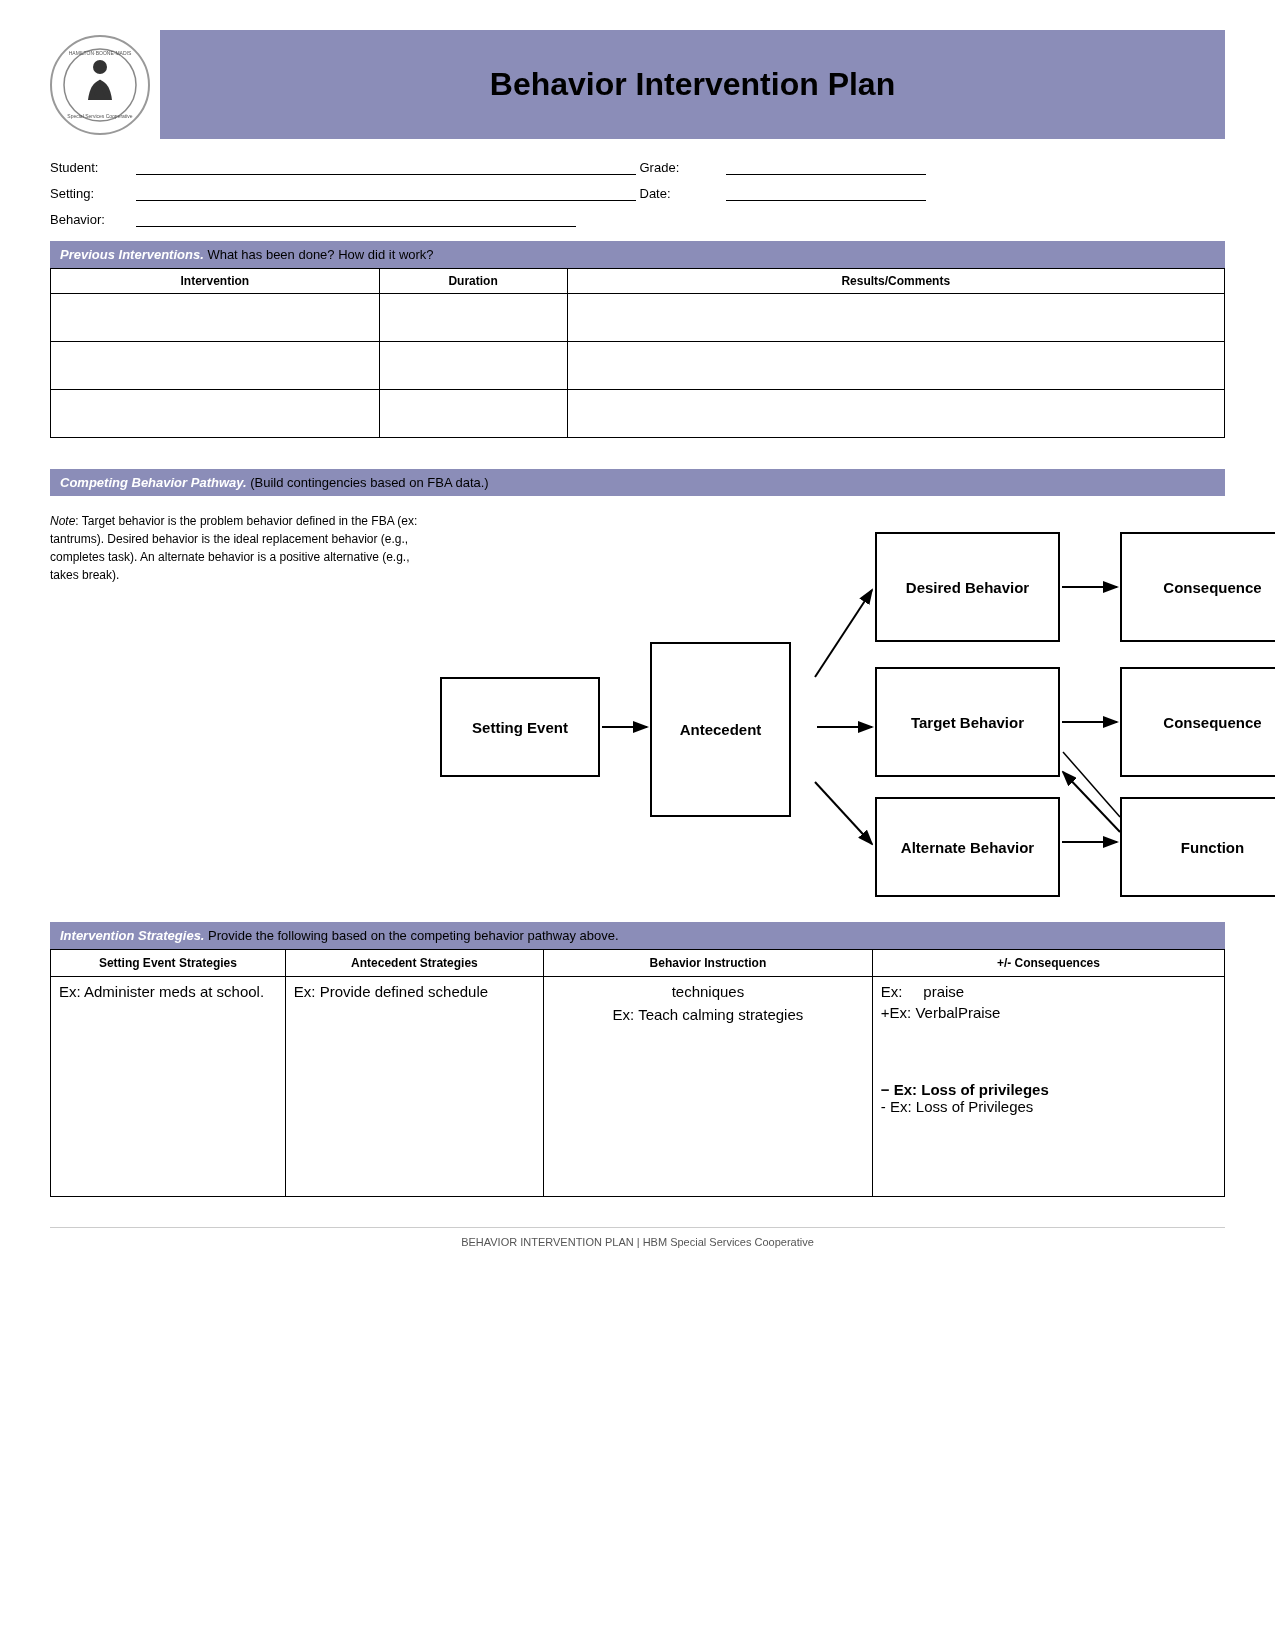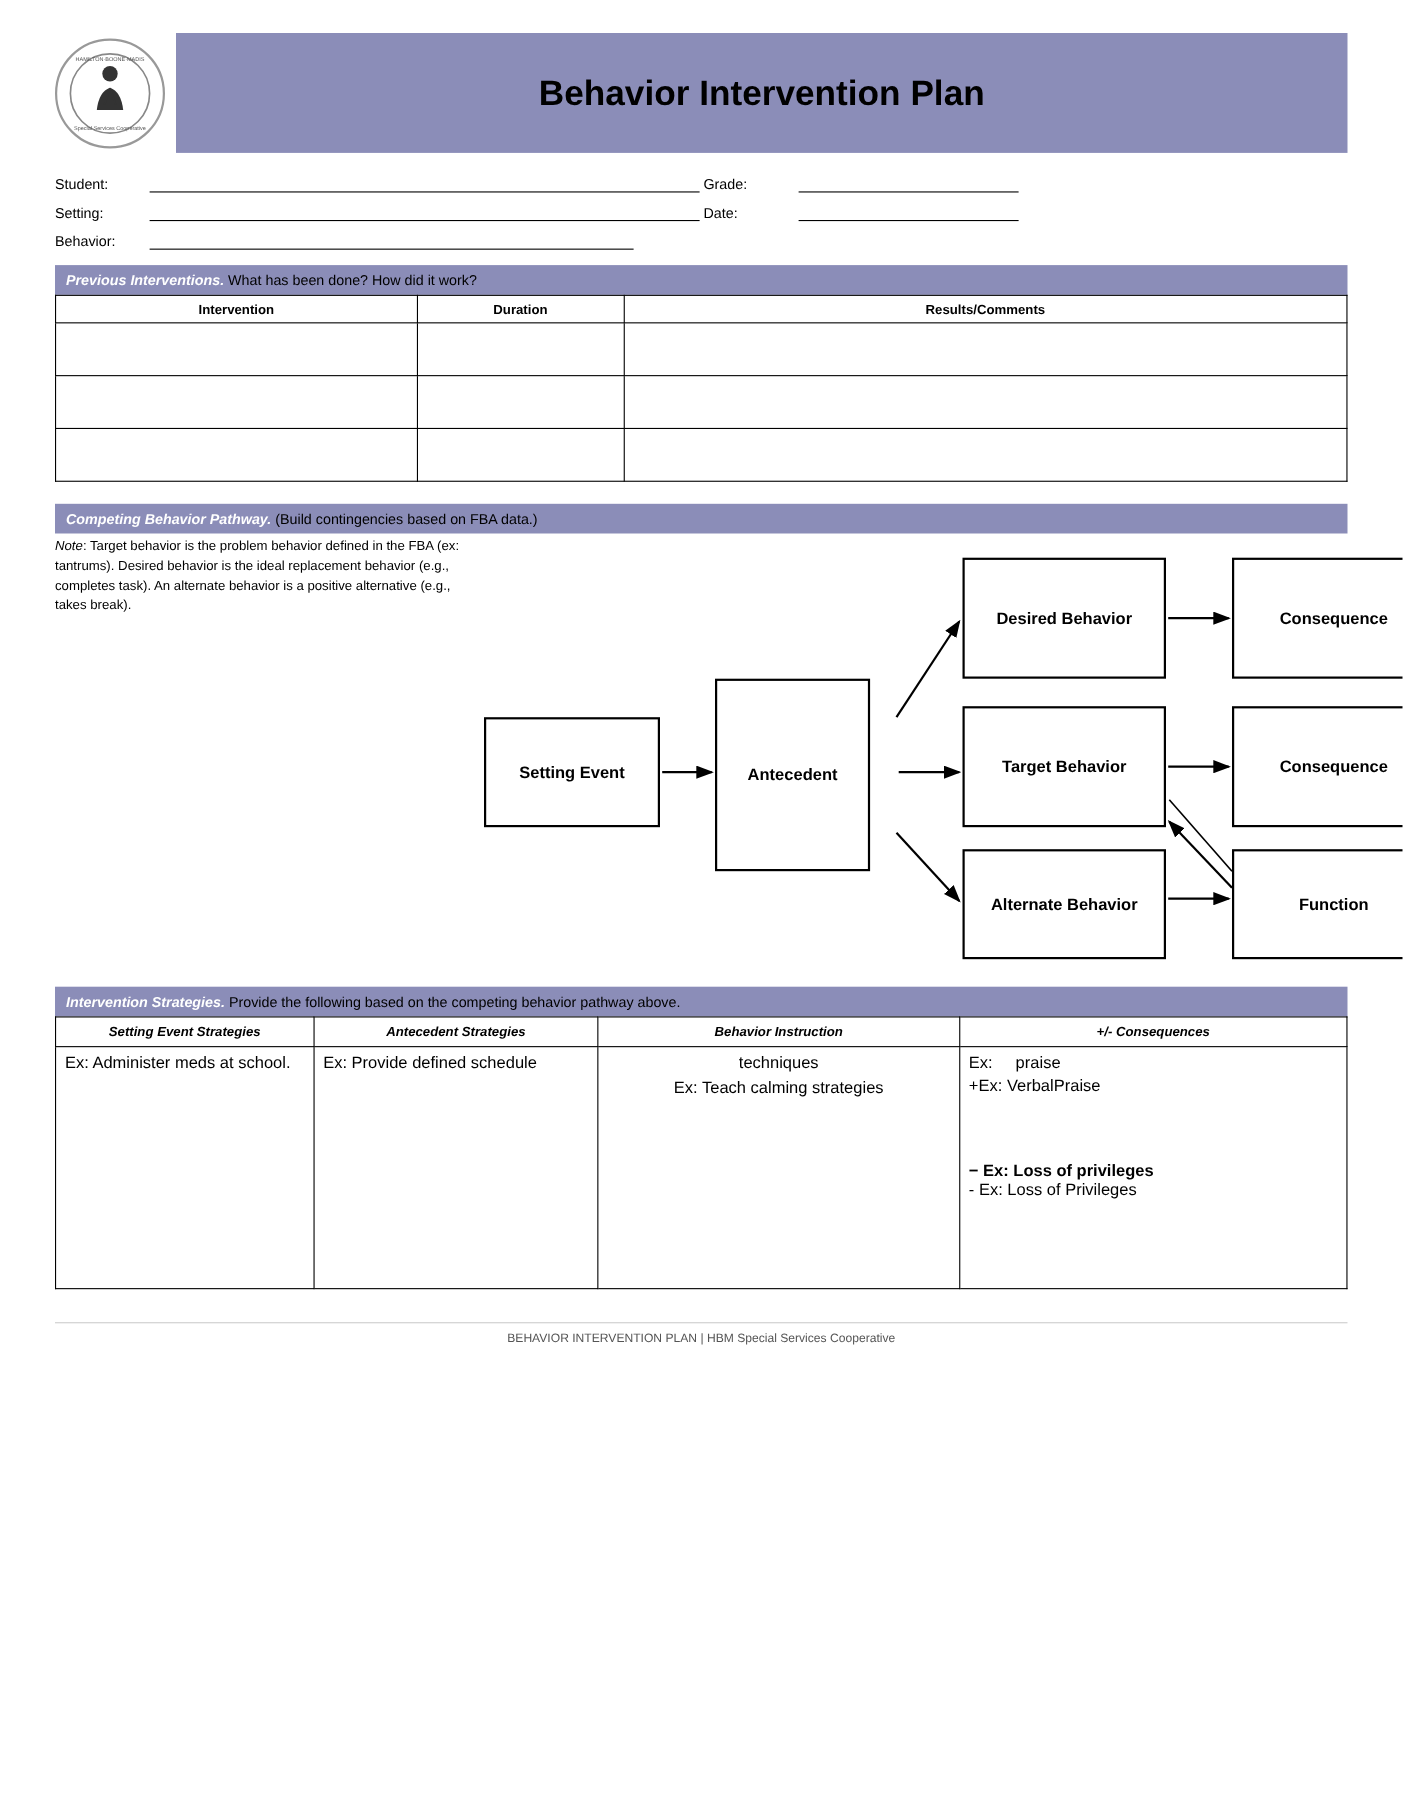--- a/index.html
+++ b/index.html
@@ -97,21 +97,21 @@
       color: #fff;
     }
     .section-header .subtitle {
       font-weight: normal;
       color: #000;
       font-style: normal;
     }
 
     
     .prev-interventions {
-      margin-bottom: 20px;
+      margin-bottom: 31px;
     }
     .prev-table {
       width: 100%;
       border-collapse: collapse;
       border: 1.5px solid #000;
     }
     .prev-table th {
       border: 1.5px solid #000;
       padding: 5px 26px;
       font-weight: bold;
@@ -128,21 +128,21 @@
     .prev-table col.col2 { width: 16%; }
     .prev-table col.col3 { width: 56%; }
 
     
     .competing-section {
       margin-bottom: 20px;
     }
 
     .pathway-container {
       display: flex;
-      margin-top: 2px;
+      margin-top: 16px;
       position: relative;
       width: 100%;
     }
 
     .pathway-left-note {
       width: 390px;
       font-size: 12px;
       line-height: 1.5;
       padding-right: 10px;
       flex-shrink: 0;
@@ -235,21 +235,20 @@
       border-collapse: collapse;
       border: 1.5px solid #000;
     }
     .strat-table th {
       border: 1.5px solid #000;
       padding: 6px 8px;
       font-weight: bold;
       font-size: 12px;
       text-align: center;
       background: #fff;
-      font-style: italic;
     }
     .strat-table td {
       border: 1.5px solid #000;
       padding: 6px 8px;
       font-size: 15px;
       vertical-align: top;
       min-height: 200px;
     }
     .strat-table .data-row td {
       height: 220px;

